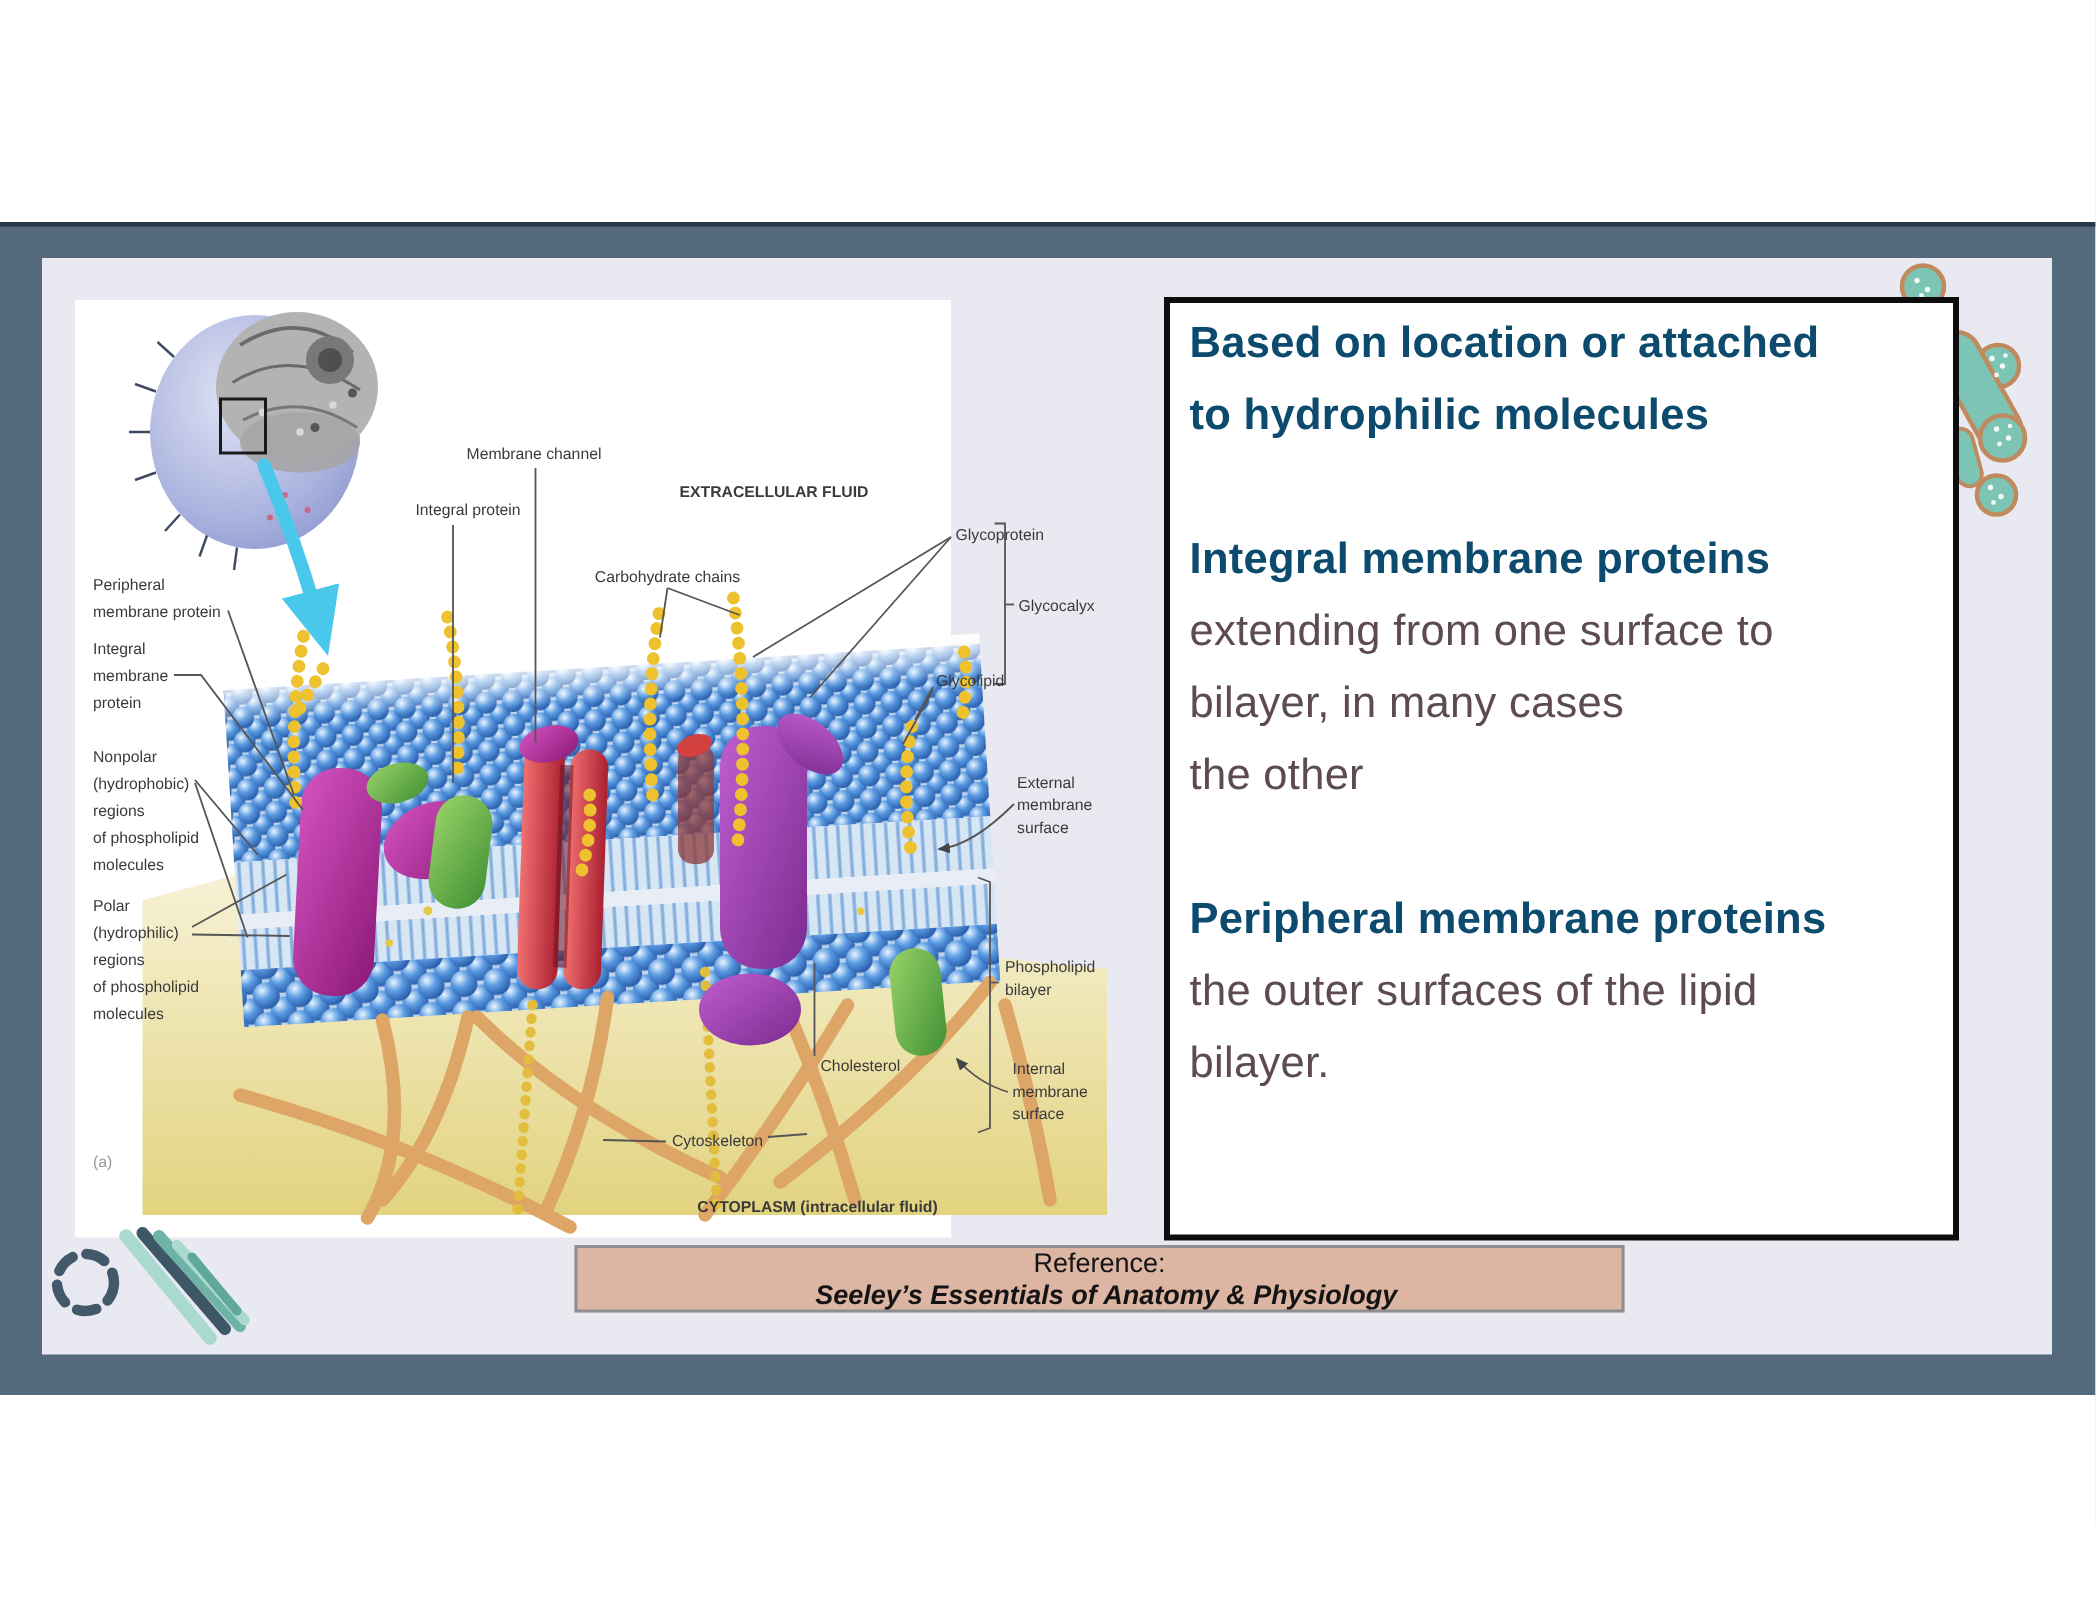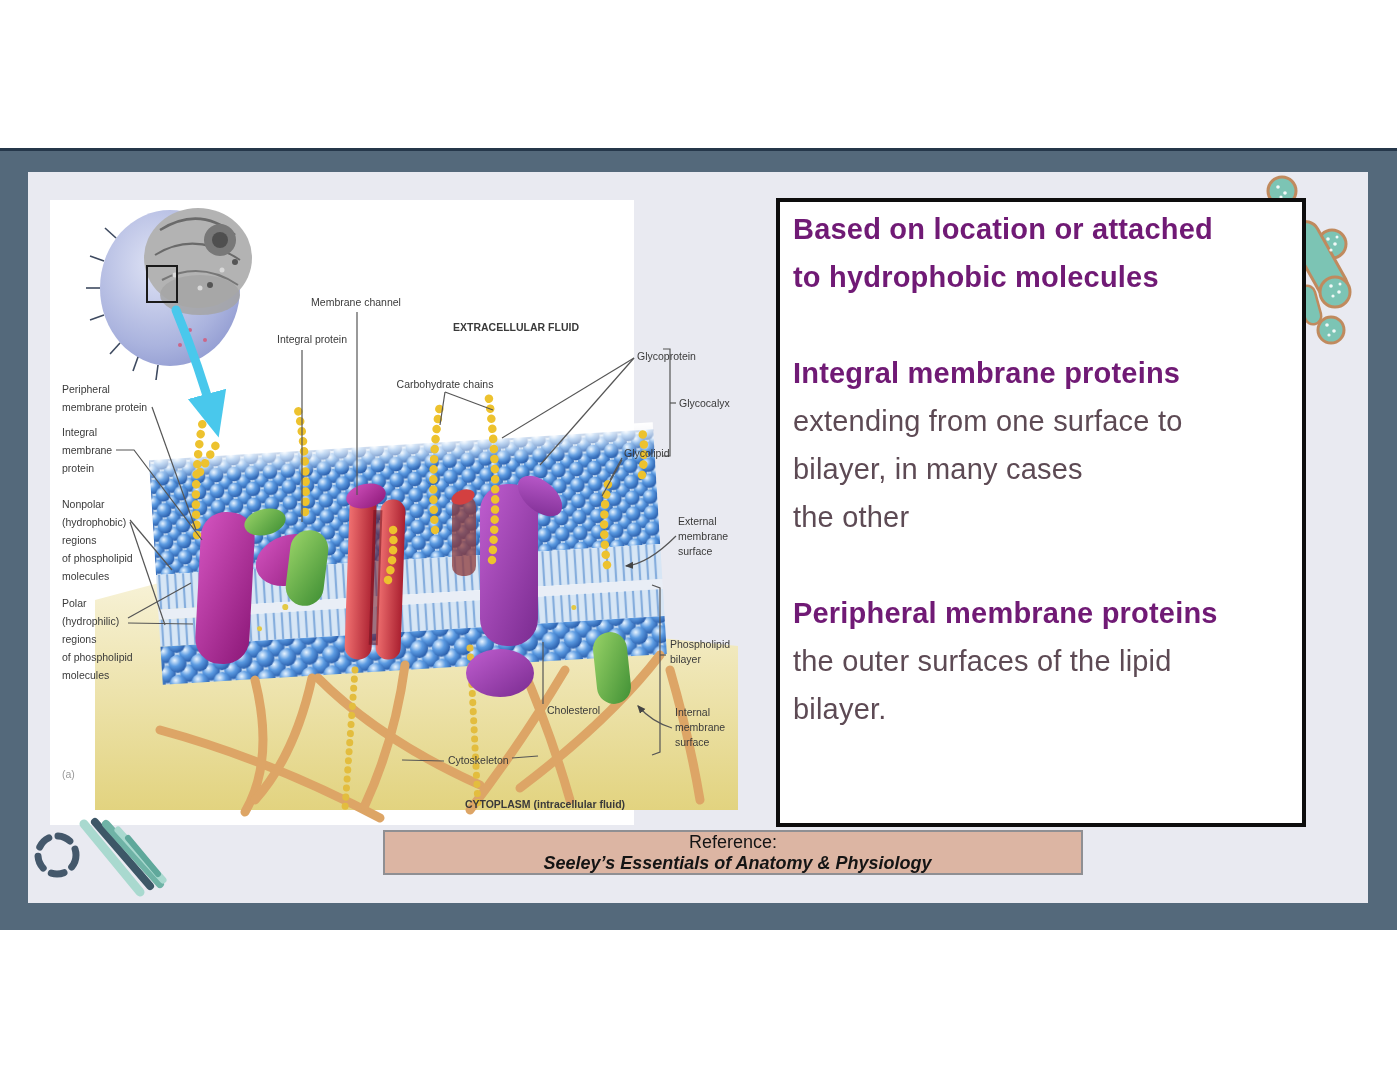--- a/index.html
+++ b/index.html
@@ -5,21 +5,21 @@
   html,body{margin:0;padding:0;}
   body{width:1397px;height:1080px;background:#ffffff;position:relative;overflow:hidden;
        font-family:"Liberation Sans",sans-serif;}
   .frame{position:absolute;left:0;top:148px;width:1397px;height:782px;background:#54697b;
          border-top:3px solid #25374a;box-sizing:border-box;}
   .slide{position:absolute;left:28px;top:172px;width:1340px;height:731px;background:#e9eaf1;}
   .diagram-panel{position:absolute;left:50px;top:200px;width:584px;height:625px;background:#ffffff;}
   .info-box{position:absolute;left:776px;top:198px;width:530px;height:629px;background:#ffffff;
             border:4px solid #0d0d0d;box-sizing:border-box;padding:3px 12px 0 13px;z-index:3;}
   .ib-line{height:48px;line-height:48px;font-size:29px;color:#5d4a54;white-space:nowrap;letter-spacing:.2px;}
-  .ib-line.b{font-weight:bold;color:#701a75;}
+  .ib-line.b{font-weight:bold;color:#0c4a6e;}
   .ref-bar{position:absolute;left:383px;top:830px;width:700px;height:45px;background:#dcb5a3;
            border:2px solid #8f8f93;box-sizing:border-box;display:flex;align-items:center;
            justify-content:center;font-size:18px;color:#141414;z-index:4;flex-direction:column;}
   .ref-src{font-style:italic;font-weight:bold;margin-left:9px;}
   .deco-tr{position:absolute;left:1255px;top:174px;z-index:2;}
   .deco-bl{position:absolute;left:25px;top:812px;z-index:2;}
   svg text{font-family:"Liberation Sans",sans-serif;}
 </style>
 </head>
 <body>
@@ -250,21 +250,21 @@
         <text x="12" y="461" text-anchor="start" font-size="10.5">of phospholipid</text>
         <text x="12" y="479" text-anchor="start" font-size="10.5">molecules</text>
         <text x="12" y="578" text-anchor="start" font-size="10.5" fill="#999999">(a)</text>
       </g>
 </svg>
 </div>
 
 <div class="info-box">
   <div id="info-lines">
       <div class="ib-line b">Based on location or attached</div>
-      <div class="ib-line b">to hydrophobic molecules</div>
+      <div class="ib-line b">to hydrophilic molecules</div>
       <div class="ib-line">&nbsp;</div>
       <div class="ib-line b">Integral membrane proteins</div>
       <div class="ib-line">extending from one surface to</div>
       <div class="ib-line">bilayer, in many cases</div>
       <div class="ib-line">the other</div>
       <div class="ib-line">&nbsp;</div>
       <div class="ib-line b">Peripheral membrane proteins</div>
       <div class="ib-line">the outer surfaces of the lipid</div>
       <div class="ib-line">bilayer.</div>
     </div>

